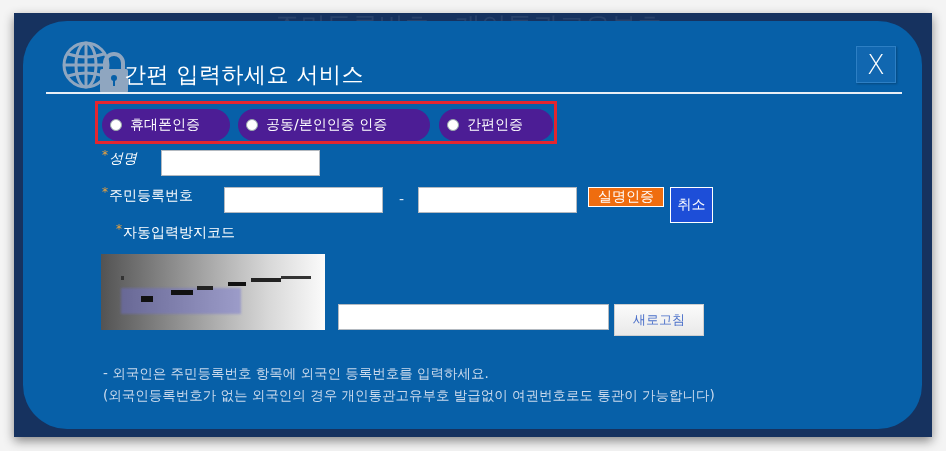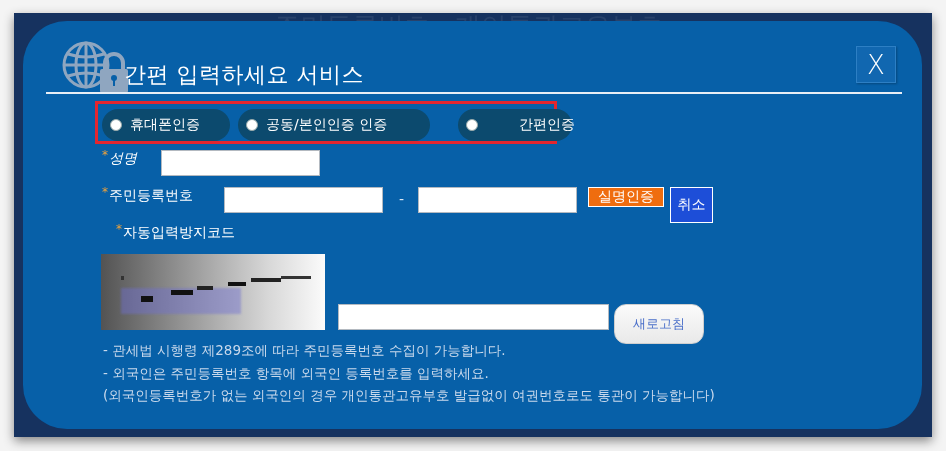--- a/index.html
+++ b/index.html
@@ -31,21 +31,21 @@
     position: absolute; left: 833px; top: 25px; width: 40px; height: 37px;
     background: #1167b0; border: 1px solid #2d7fc4; box-shadow: 1px 1px 2px rgba(0,0,0,0.25);
     color: #fff; font-size: 26px; display: flex; align-items: center; justify-content: center;
     font-family: "DejaVu Sans", sans-serif; font-weight: 200; cursor: pointer;
   }
   .radio-box {
     position: absolute; left: 72px; top: 80px; width: 462px; height: 43px;
     border: 3px solid #e3262f;
   }
   .radio-pill {
-    position: absolute; top: 5px; height: 32px; border-radius: 16px; background: #0c4a6e;
+    position: absolute; top: 5px; height: 32px; border-radius: 16px; background: #4c1d95;
     color: #fff; font-size: 14px; display: flex; align-items: center; padding-left: 8px;
     cursor: pointer; white-space: nowrap;
   }
   .radio-dot {
     width: 12px; height: 12px; border-radius: 50%; background: #fff; border: 1px solid #9aa;
     margin-right: 8px; flex: 0 0 auto;
   }
   .label {
     position: absolute; color: #fff; font-size: 14px; white-space: nowrap;
   }
@@ -65,22 +65,22 @@
     background: #1d4ed8; border: 1px solid #fff; color: #fff; font-size: 14px;
     display: flex; align-items: center; justify-content: center; cursor: pointer;
   }
   .captcha {
     position: absolute; left: 78px; top: 233px; width: 224px; height: 76px;
     background: linear-gradient(90deg, #535353 0%, #9a9a9a 40%, #d8d8d8 75%, #fbfbfb 100%);
     overflow: hidden;
   }
   .captcha span { position: absolute; display: block; }
   .btn-refresh {
-    position: absolute; left: 591px; top: 283px; width: 90px; height: 40px;
-    background: linear-gradient(#fbfbfb, #e9e9e9); border: 1px solid #cfcfcf; border-radius: 12px;
+    position: absolute; left: 591px; top: 283px; width: 90px; height: 32px;
+    background: linear-gradient(#fbfbfb, #e9e9e9); border: 1px solid #cfcfcf; border-radius: 0;
     color: #4a6fc9; font-size: 13px; display: flex; align-items: center; justify-content: center;
     cursor: pointer;
   }
   .note { position: absolute; left: 80px; color: #c9d9ec; font-size: 13.5px; white-space: nowrap; }
 </style>
 </head>
 <body>
 
 <div class="backdrop">
   <div class="ghost-title">주민등록번호 · 개인통관고유부호</div>
@@ -111,21 +111,21 @@
 
   <div class="radio-box">
     <div class="radio-pill" style="left:4px; width:128px;">
       <span class="radio-dot"></span>
       <span>휴대폰인증</span>
     </div>
     <div class="radio-pill" style="left:140px; width:192px;">
       <span class="radio-dot"></span>
       <span>공동/본인인증 인증</span>
     </div>
-    <div class="radio-pill" style="left:360px; width:114px;gap:33px;">
+    <div class="radio-pill" style="left:341px; width:114px;">
       <span class="radio-dot"></span>
       <span>간편인증</span>
     </div>
   </div>
 
   <div class="label" style="left:79px; top:129px;font-style:italic;">
     <span class="star">*</span><span>성명</span>
   </div>
   <input class="input" style="left: 138px; top: 129px; width: 159px;" type="text" value="">
 
@@ -147,16 +147,15 @@
     <span style="left:70px;top:36px;width:22px;height:5px;background:#111;"></span>
     <span style="left:96px;top:32px;width:16px;height:4px;background:#222;"></span>
     <span style="left:127px;top:28px;width:18px;height:4px;background:#111;"></span>
     <span style="left:150px;top:24px;width:30px;height:4px;background:#222;"></span>
     <span style="left:180px;top:22px;width:30px;height:3px;background:#333;"></span>
     <span style="left:20px;top:22px;width:3px;height:4px;background:#333;"></span>
   </div>
   <input class="input" style="left: 315px; top: 283px; width: 271px;" type="text" value="">
   <div class="btn-refresh">새로고침</div>
 
-  <div class="note" style="top:321px;">- 관세법 시행령 제289조에 따라 주민등록번호 수집이 가능합니다.</div>
   <div class="note" style="top:344px;">- 외국인은 주민등록번호 항목에 외국인 등록번호를 입력하세요.</div>
   <div class="note" style="top:366px;">(외국인등록번호가 없는 외국인의 경우 개인통관고유부호 발급없이 여권번호로도 통관이 가능합니다)</div>
 </div>
 
 </body></html>

